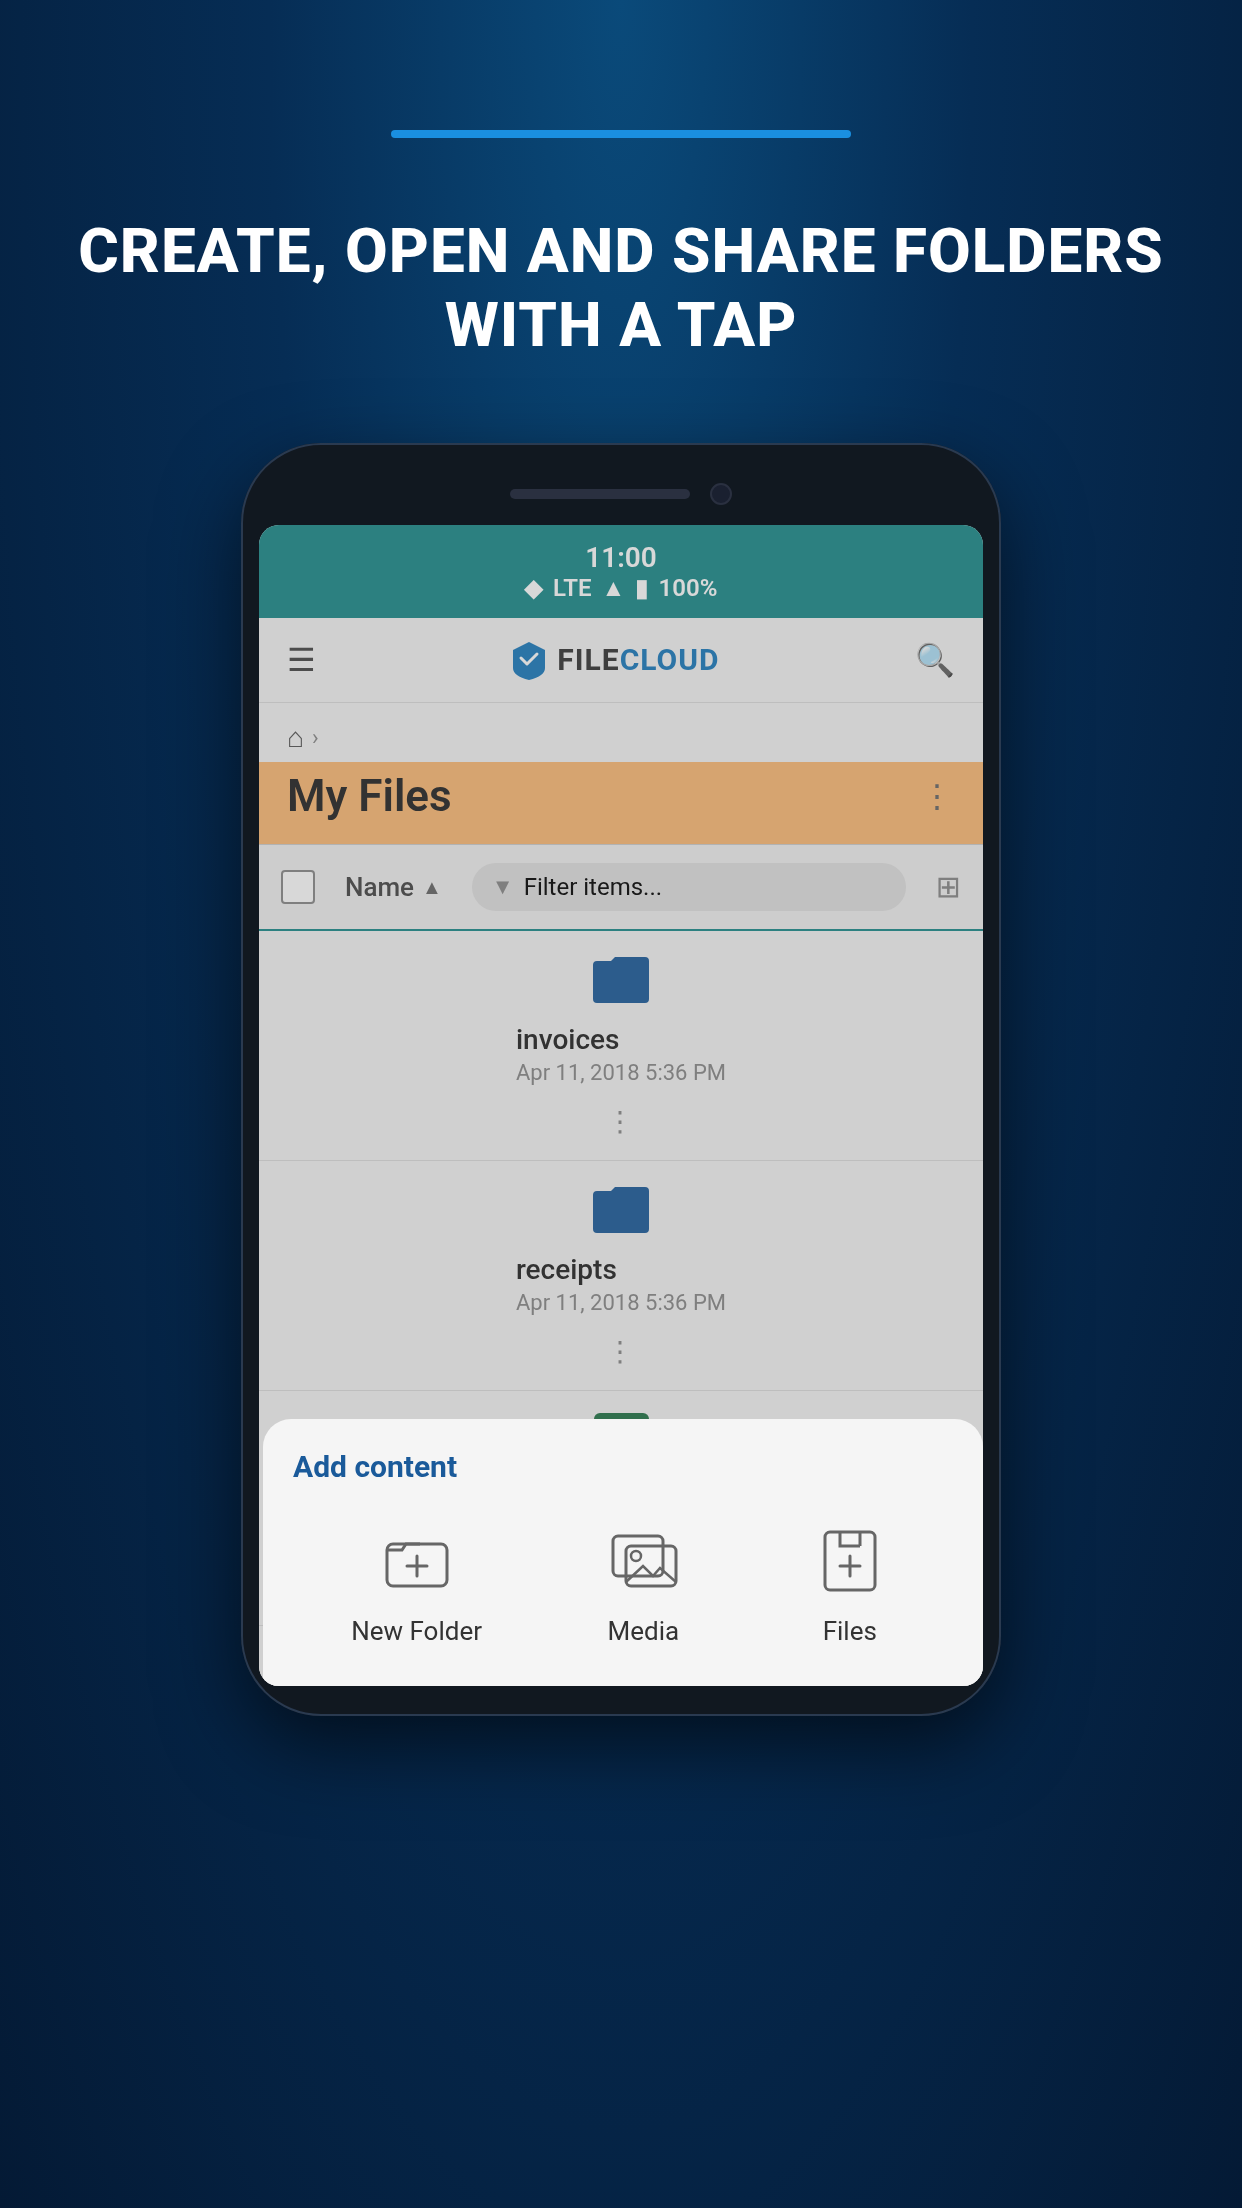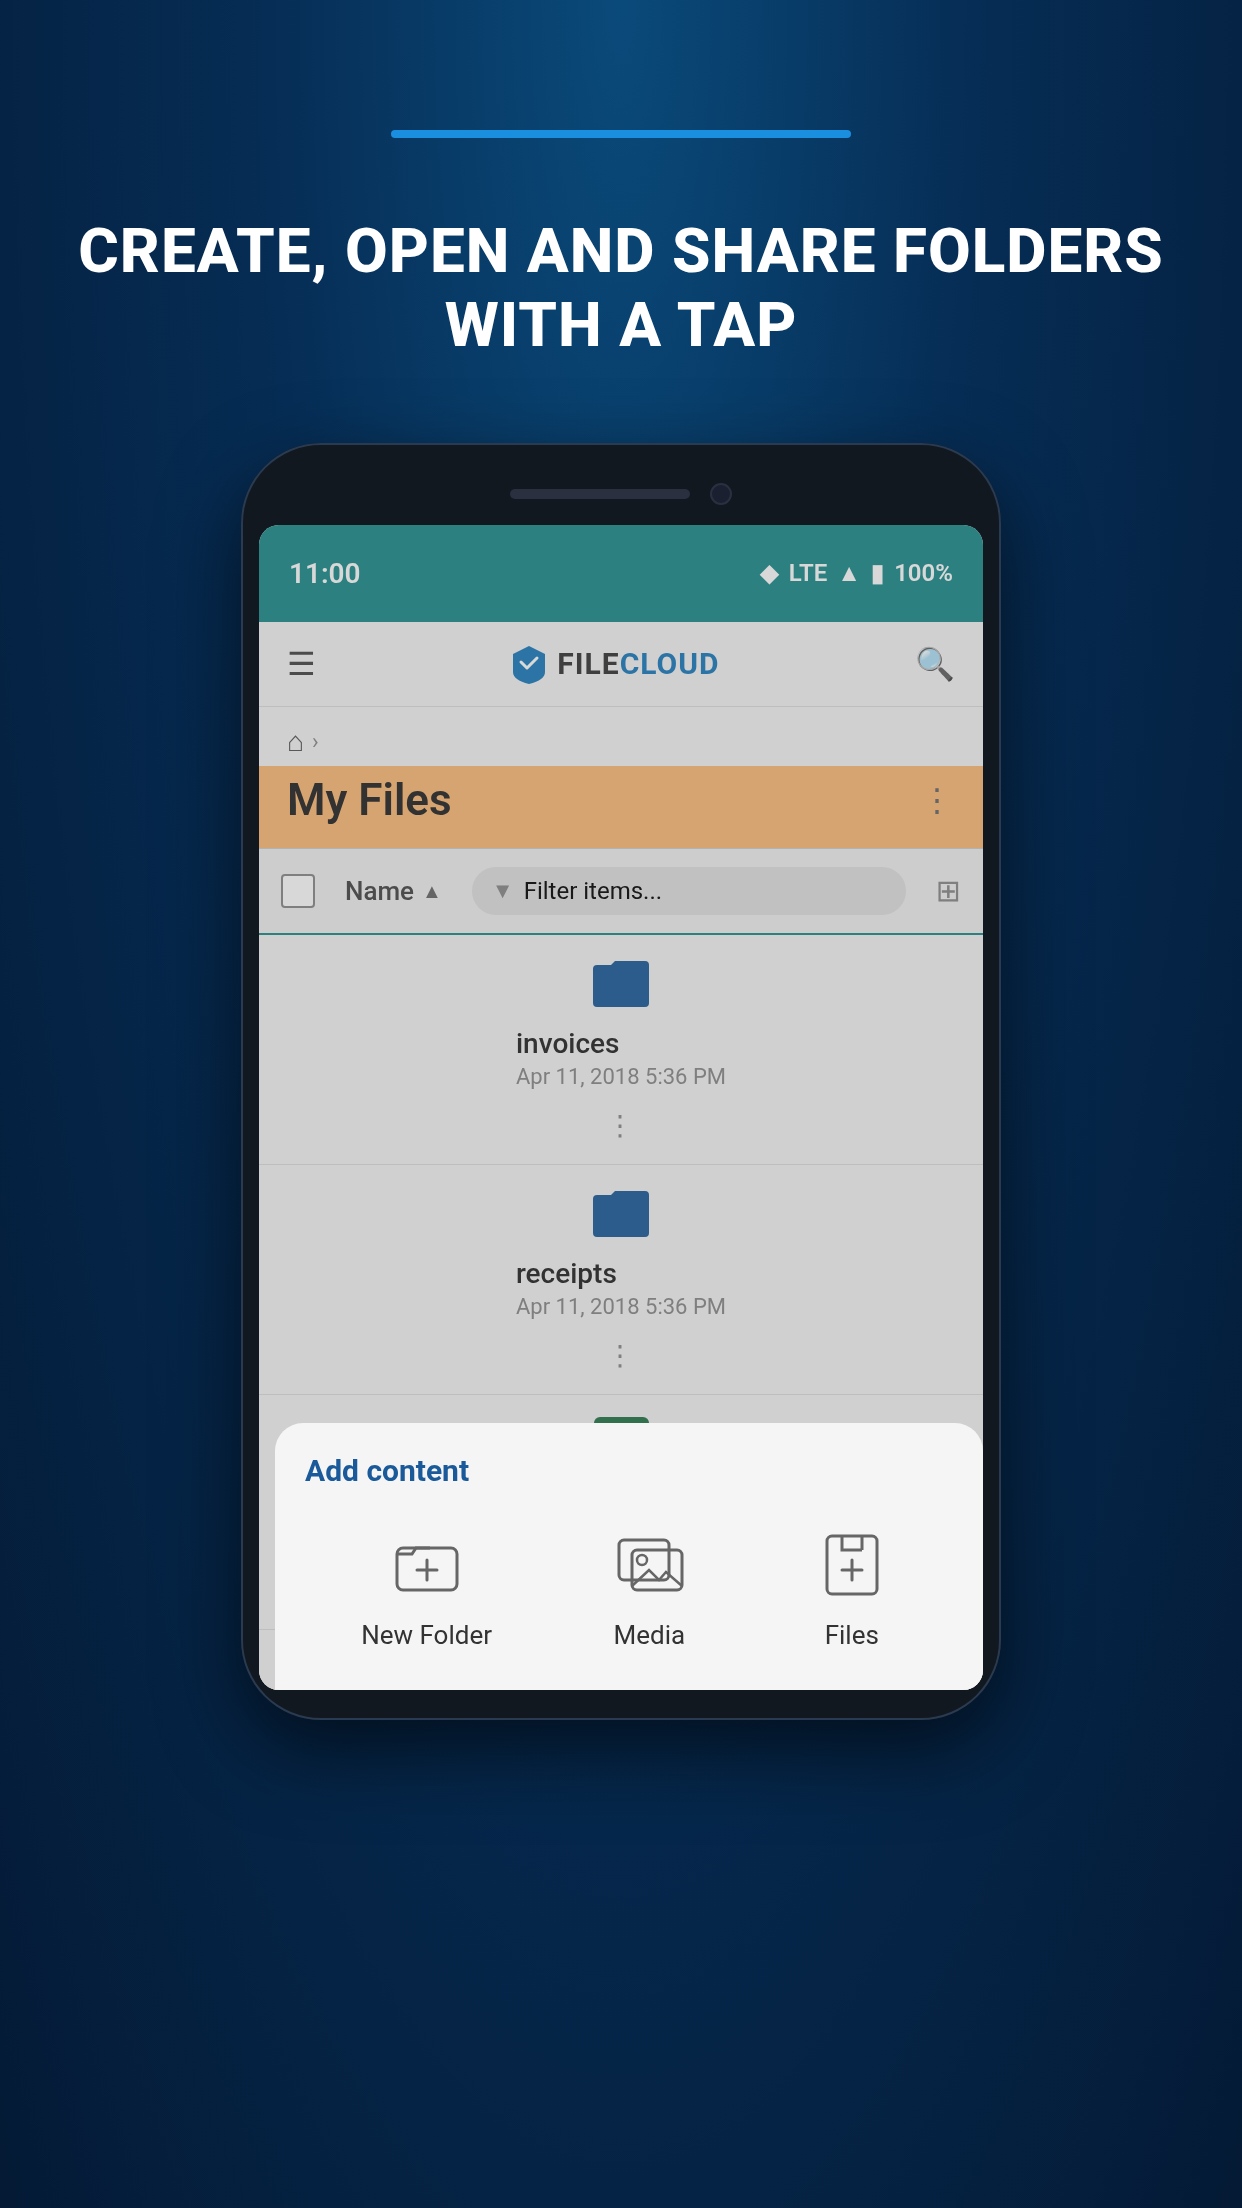--- a/index.html
+++ b/index.html
@@ -85,21 +85,22 @@
       overflow: hidden;
       width: 100%;
     }
 
     
     .status-bar {
       background: #1a8a8a;
       display: flex;
       justify-content: space-between;
       align-items: center;
-      padding: 32px 30px;
+      padding: 16px 30px;
+      flex-direction: column;
     }
 
     .status-time {
       color: #fff;
       font-size: 28px;
       font-weight: 600;
     }
 
     .status-icons {
       display: flex;
@@ -447,21 +448,21 @@
 
       <div class="file-item" style="overflow:hidden; height:60px;">
         <div class="img-thumb"></div>
         <div class="file-info">
           <div class="file-name">apples.jpg</div>
         </div>
       </div>
 
       <div style="position:absolute; top:0; left:0; right:0; bottom:0; background:rgba(100,100,100,0.25); pointer-events:none;"></div>
 
-      <div class="bottom-sheet" style="position:absolute; bottom:0; left:16px; right:0; z-index:10;">
+      <div class="bottom-sheet" style="position:absolute; bottom:0; left:4px; right:0; z-index:10;">
         <div class="bottom-sheet-title">Add content</div>
         <div class="bottom-sheet-actions">
 
           <div class="action-item">
             <div class="action-icon-box">
               <svg width="70" height="70" viewBox="0 0 70 70">
                 <rect x="5" y="20" width="60" height="42" rx="6" fill="none" stroke="#666" stroke-width="3"></rect>
                 <path d="M5 26 L20 26 L24 20 L38 20" stroke="#666" stroke-width="3" fill="none"></path>
                 <line x1="35" y1="32" x2="35" y2="52" stroke="#666" stroke-width="3" stroke-linecap="round"></line>
                 <line x1="25" y1="42" x2="45" y2="42" stroke="#666" stroke-width="3" stroke-linecap="round"></line>

